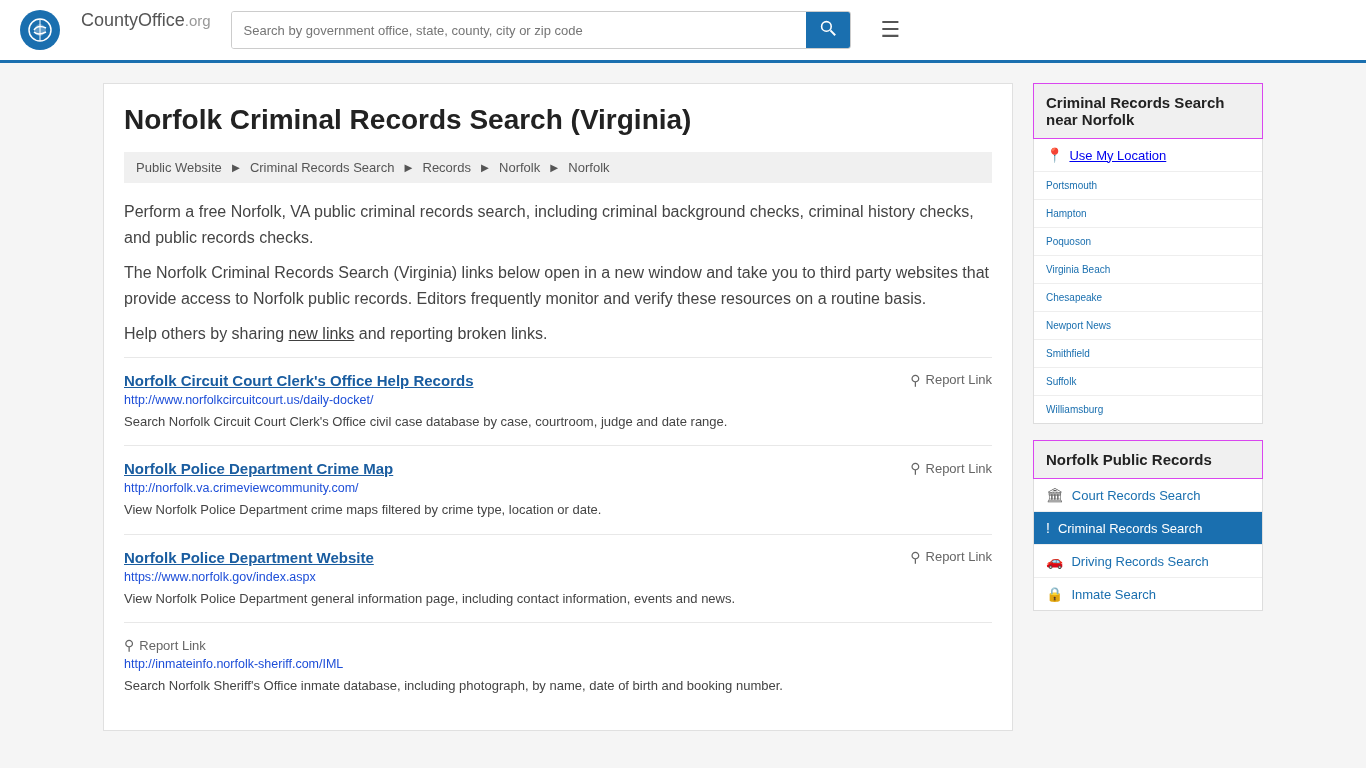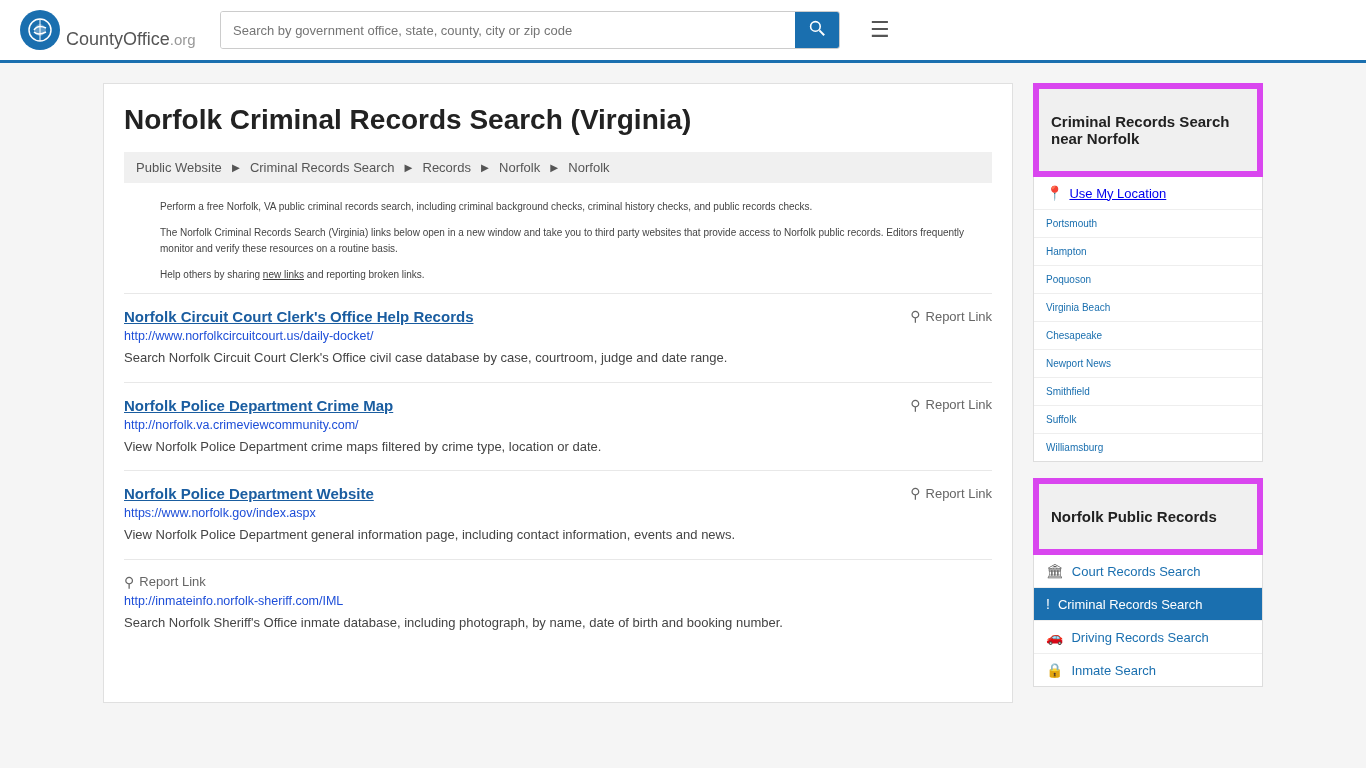--- a/index.html
+++ b/index.html
@@ -9,22 +9,22 @@
     .header {
       background: #fff;
       border-bottom: 3px solid #1a6faf;
       padding: 10px 20px;
       display: flex;
       align-items: center;
       gap: 20px;
     }
     .logo-area {
       display: flex;
-      align-items: flex-end;
-      gap: 6px;
+      align-items: flex-start;
+      gap: 21px;
       min-width: 180px;
     }
     .logo-circle {
       width: 40px;
       height: 40px;
       border-radius: 50%;
       background: #1a6faf;
       display: flex;
       align-items: center;
       justify-content: center;
@@ -95,25 +95,24 @@
       background: #f0f0f0;
       padding: 8px 12px;
       margin-bottom: 16px;
       font-size: 13px;
       color: #555;
     }
     .breadcrumb a { color: #555; text-decoration: none; }
     .breadcrumb span { margin: 0 4px; }
 
     .intro-text {
-      font-size: 10px;
+      font-size: 16px;
       color: #444;
       line-height: 1.6;
       margin-bottom: 10px;
-      margin-left: 36px;
     }
     .intro-text a { color: #404040; }
 
     .record-entry {
       border-top: 1px solid #e8e8e8;
       padding: 14px 0;
     }
     .record-header {
       display: flex;
       justify-content: space-between;
@@ -154,22 +153,22 @@
       flex-shrink: 0;
     }
     .sidebar-section {
       margin-bottom: 16px;
     }
     .sidebar-title {
       font-size: 15px;
       font-weight: bold;
       color: #222;
       background: #f0f0f0;
-      padding: 24px 12px;
-      border: 6px solid #d946ef;
+      padding: 10px 12px;
+      border: 1px solid #d946ef;
       margin-bottom: 0;
     }
     .sidebar-list {
       border: 1px solid #ddd;
       border-top: none;
       background: #fff;
     }
     .sidebar-item {
       padding: 8px 12px;
       border-bottom: 1px solid #eee;

